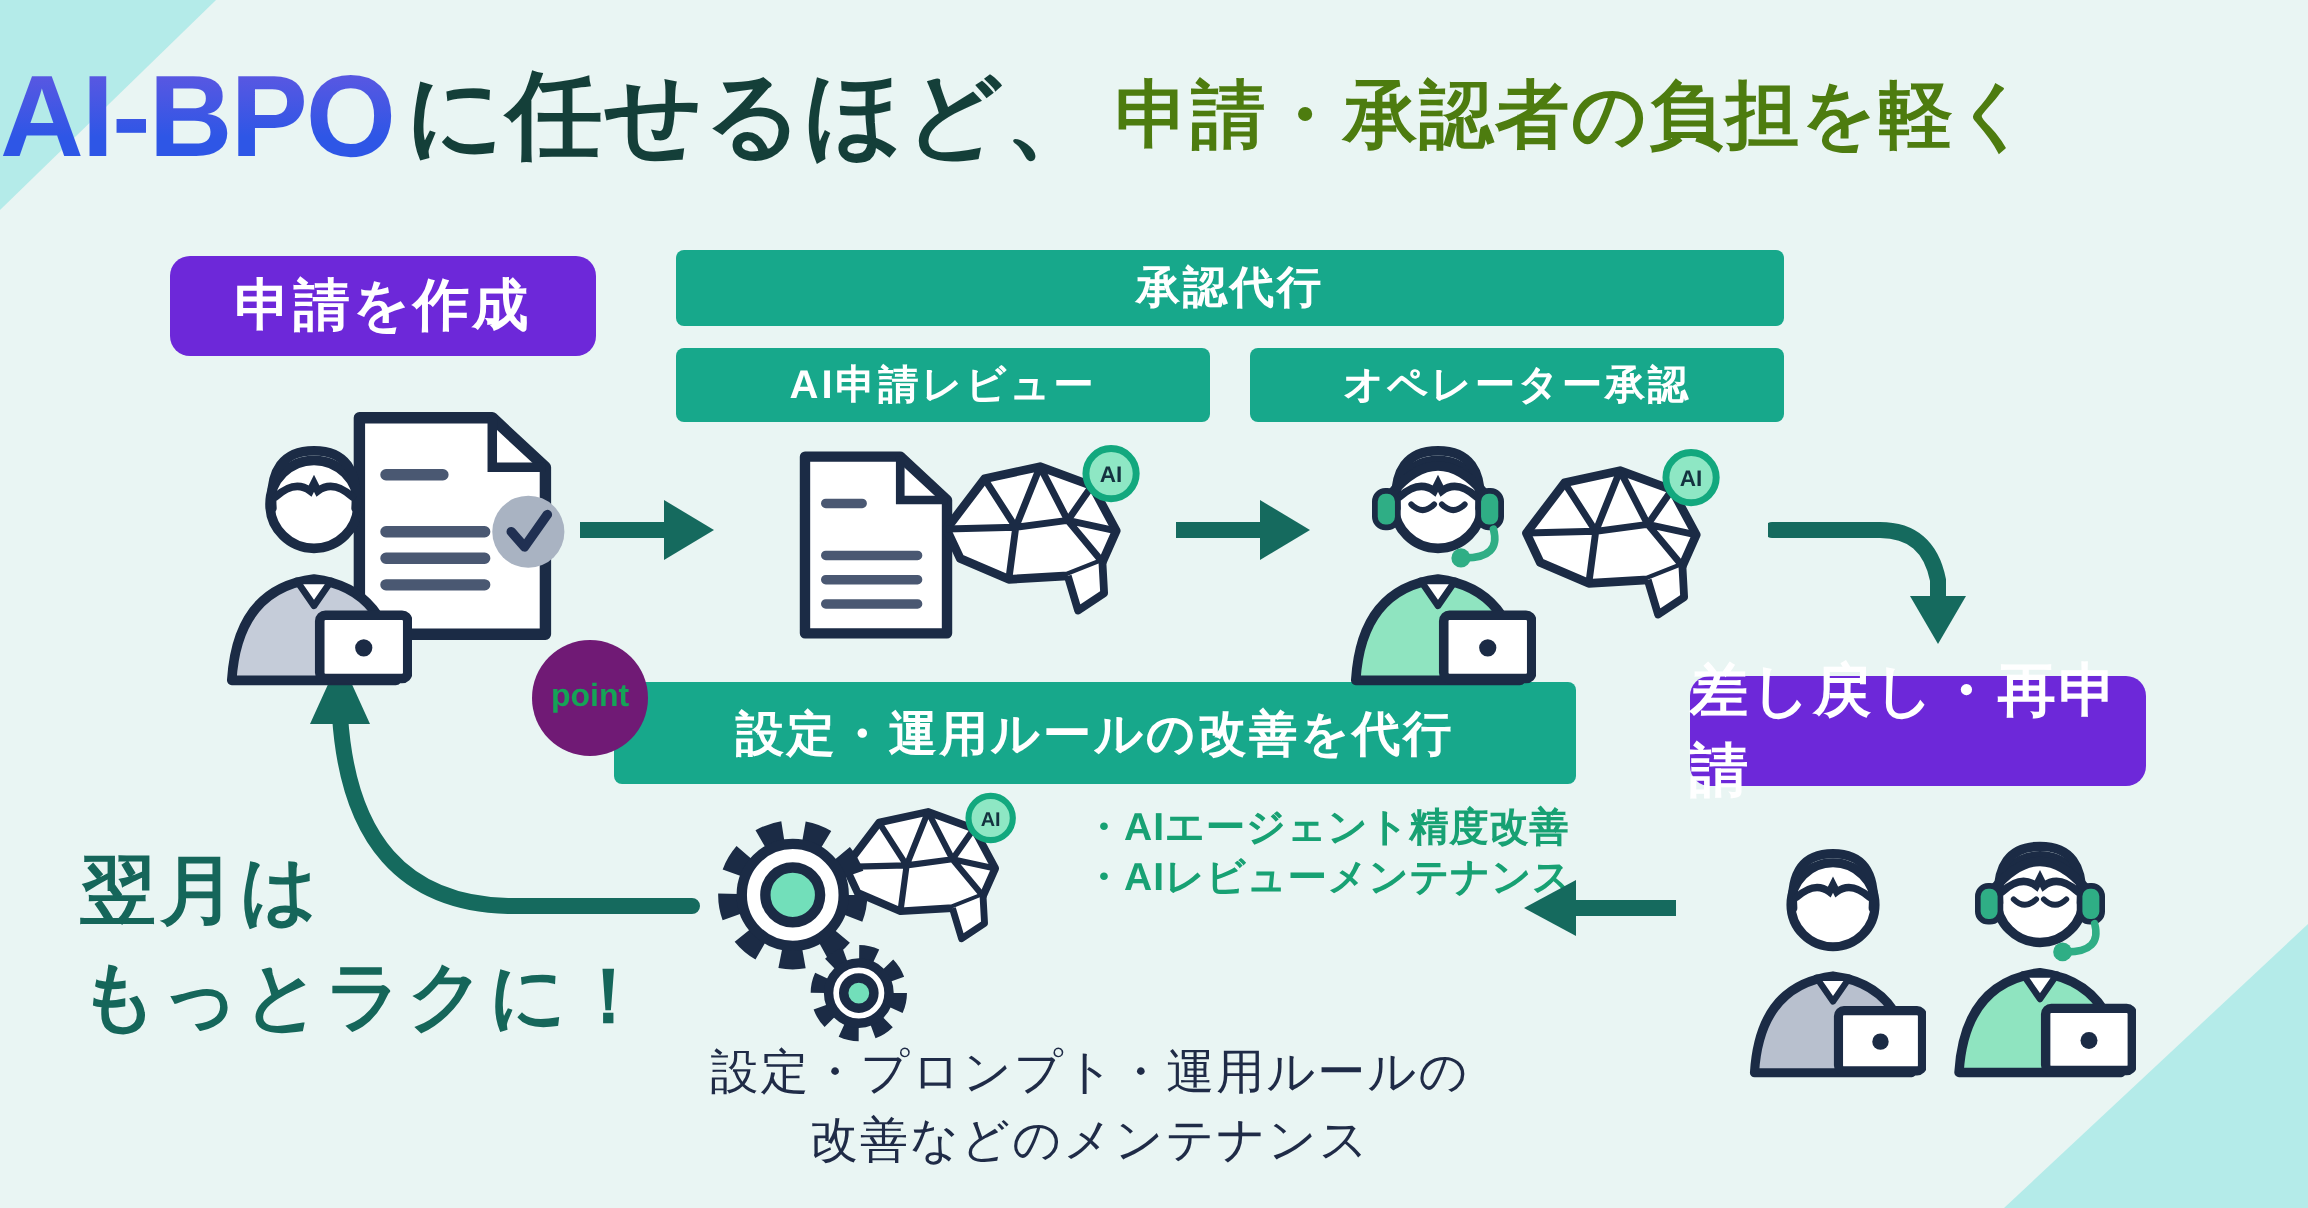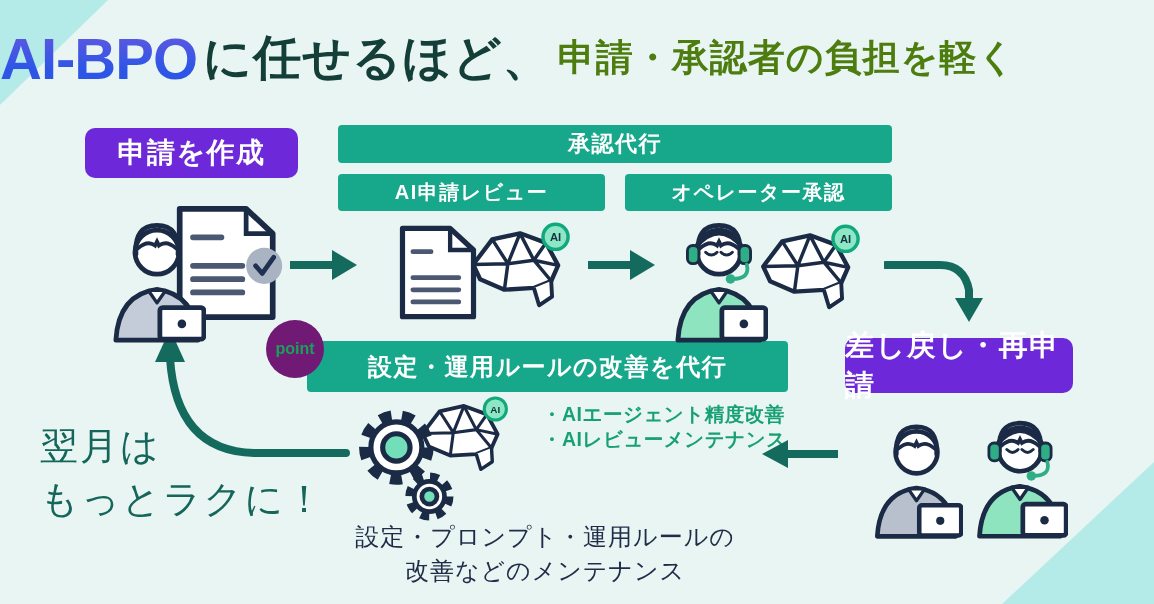--- a/index.html
+++ b/index.html
@@ -24,21 +24,21 @@
   .bx-improve{left:307px;top:341px;width:481px;height:51px;font-size:24px;}
   .bx-return{left:845px;top:338px;width:228px;height:55px;font-size:29px;background:#8d98a9;border-radius:12px;}
 
   .icon{position:absolute;}
   .point-badge{position:absolute;left:266px;top:320px;width:58px;height:58px;border-radius:50%;background:#701a75;display:flex;align-items:center;justify-content:center;font-size:16px;font-weight:800;color:#15a356;z-index:3;}
 
   .bullets{position:absolute;left:522px;top:402px;color:#17a173;font-size:19.5px;font-weight:800;line-height:25px;letter-spacing:0.5px;margin-left:20px;}
   .caption{position:absolute;color:#1f2b47;font-size:24px;font-weight:400;line-height:34px;text-align:center;letter-spacing:1px;}
   .cap-maint{left:325px;top:520px;width:440px;}
   .cap-accum{left:838px;top:517px;width:255px;}
-  .next-month{position:absolute;left:40px;top:420px;color:#15665a;font-size:38px;font-weight:400;line-height:53px;letter-spacing:2px;}
+  .next-month{position:absolute;left:40px;top:420px;color:#15665a;font-size:38px;font-weight:700;line-height:53px;letter-spacing:2px;}
 
   svg text{font-family:"Liberation Sans","DejaVu Sans",sans-serif;}
 </style>
 </head>
 <body>
 
 <div class="stage">
 
   <svg width="0" height="0" style="position:absolute" aria-hidden="true">
     <defs>

